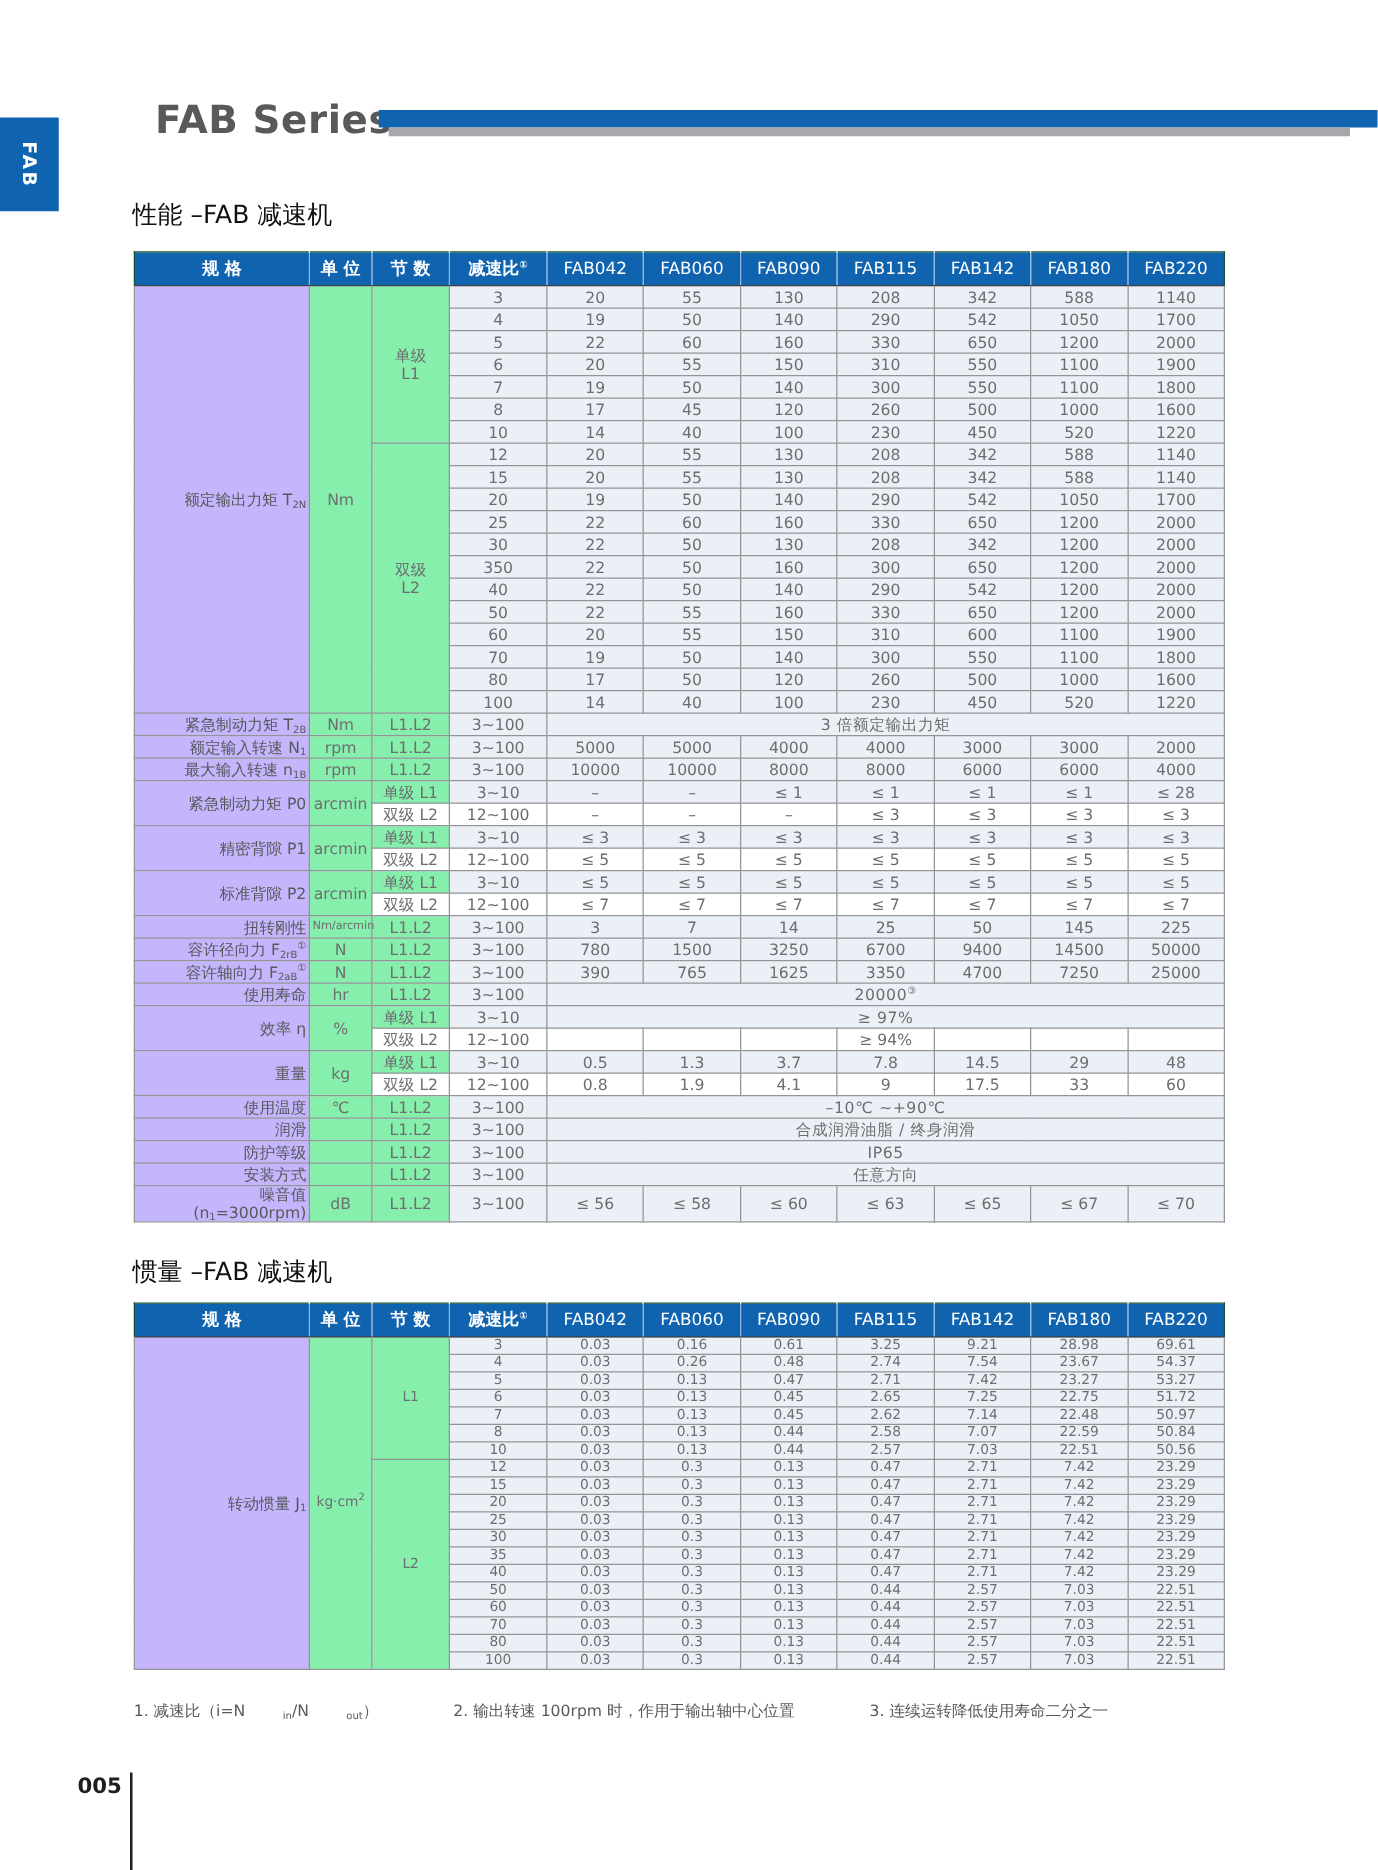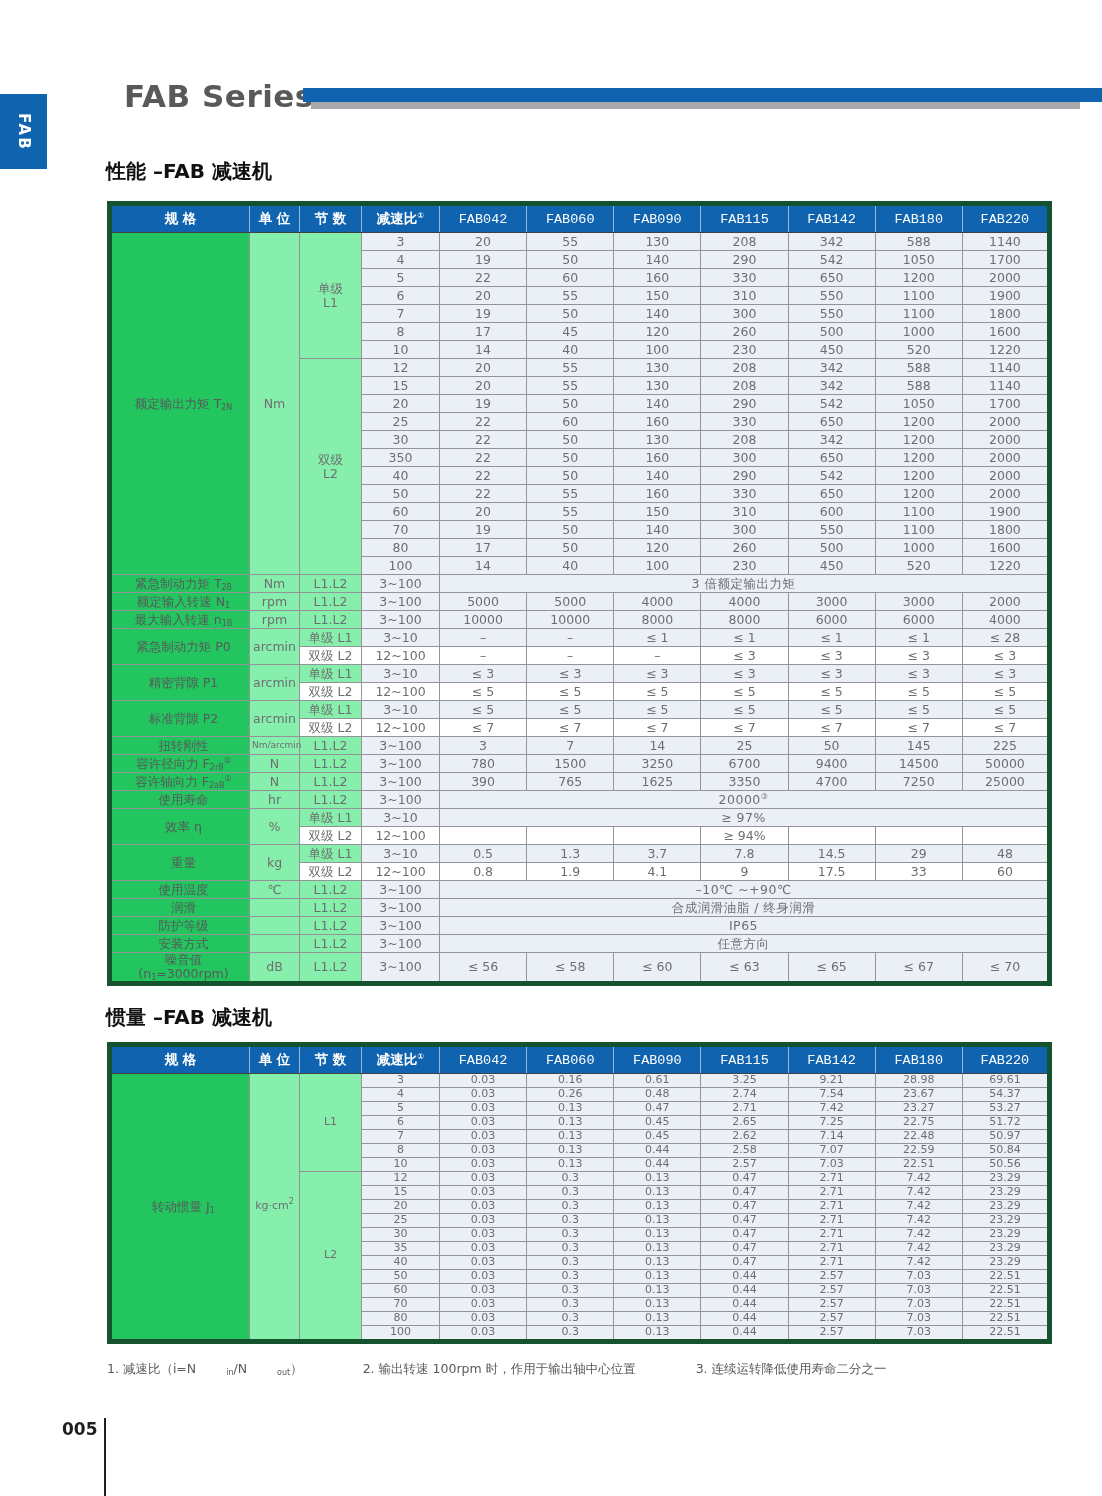--- a/index.html
+++ b/index.html
@@ -15,45 +15,45 @@
     display:flex;align-items:center;justify-content:center;
     writing-mode:vertical-rl;letter-spacing:2px;
   }
   .page-title{
     position:absolute;left:124px;top:78px;margin:0;
     font-size:31px;font-weight:bold;color:#58595b;letter-spacing:0.5px;
   }
   .bar-blue{position:absolute;left:303px;top:88px;width:799px;height:14px;background:#0f63af;}
   .bar-gray{position:absolute;left:311px;top:102px;width:769px;height:7px;background:#a6a8ab;}
   .section-heading{
-    position:absolute;left:106px;margin:0;font-size:20px;font-weight:bold;color:#111111;
+    position:absolute;left:106px;margin:0;font-size:20px;font-weight:normal;color:#111111;
   }
   #perf-heading{top:158px;}
   #inertia-heading{top:1004px;}
   
-  table{border-collapse:collapse;table-layout:fixed;position:absolute;left:107px;width:945px;background:#ffffff;border:5px solid #14532d;}
+  table{border-collapse:collapse;table-layout:fixed;position:absolute;left:107px;width:873px;background:#ffffff;border:1px solid #14532d;}
   #perf-table{top:201px;}
   #inertia-table{top:1042px;}
   col.c-spec{width:140px;} col.c-unit{width:50px;} col.c-stage{width:62px;} col.c-ratio{width:78px;}
   th{
     background:#0f63af;color:#ffffff;font-size:13.5px;font-weight:bold;
     height:26px;padding:0;text-align:center;
     border-right:1px solid rgba(255,255,255,0.55);border-bottom:1px solid #404144;
   }
   th:last-child{border-right:none;}
-  th.model{font-weight:normal;font-size:13.5px;font-family:Liberation Mono, monospace;}
+  th.model{font-weight:normal;font-size:13.5px;}
   td{
     border:1px solid #929497;border-top:1px solid #5b5c5e;
     padding:0 2px;text-align:center;vertical-align:middle;
     font-size:12.5px;color:#6d6e71;height:17px;line-height:1.1;
   }
   tr{background:#ebf0f6;}
   tr.w{background:#ffffff;}
   tr.g td{border-top:1.6px solid #404144;}
-  td.spec{text-align:center;padding-left:8px;background:#22c55e;color:#58595b;margin-left:28px;}
+  td.spec{text-align:right;padding-left:8px;background:#c4b5fd;color:#58595b;margin-left:28px;}
   td.unit,td.stage{background:#86efac;}
   tr.w td.stage,tr.w td.ratio{background:#ffffff;}
   td.unit.tiny{font-size:9px;}
   td.stage{white-space:pre-line;}
   td.span-cell{letter-spacing:0.5px;}
   #inertia-table td{height:13px;font-size:11px;}
   #inertia-table td.spec{font-size:12.5px;}
   sub{font-size:8px;vertical-align:-2px;line-height:0;}
   sup{font-size:8px;vertical-align:5px;line-height:0;}
   

